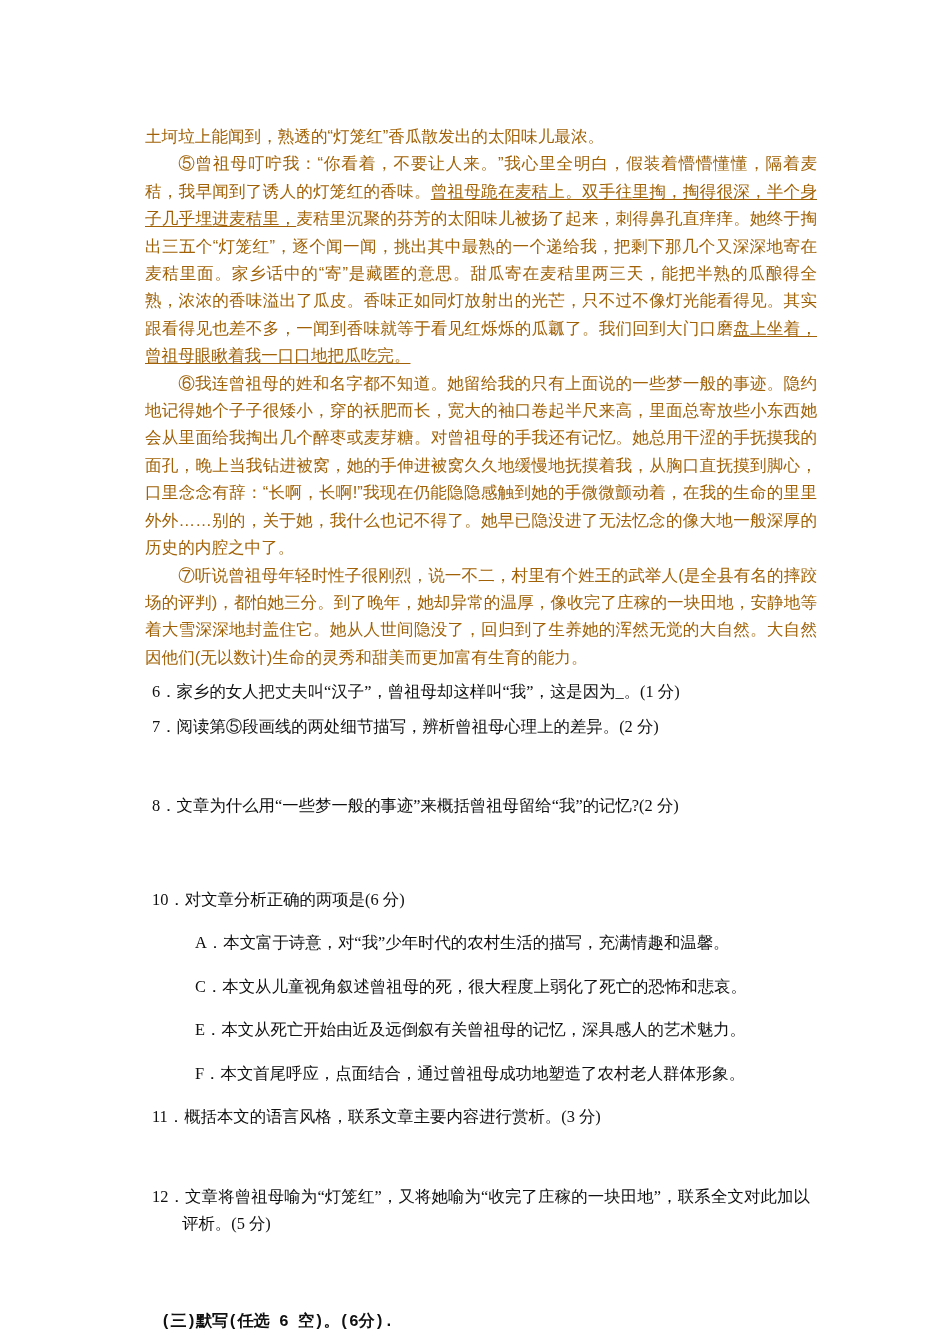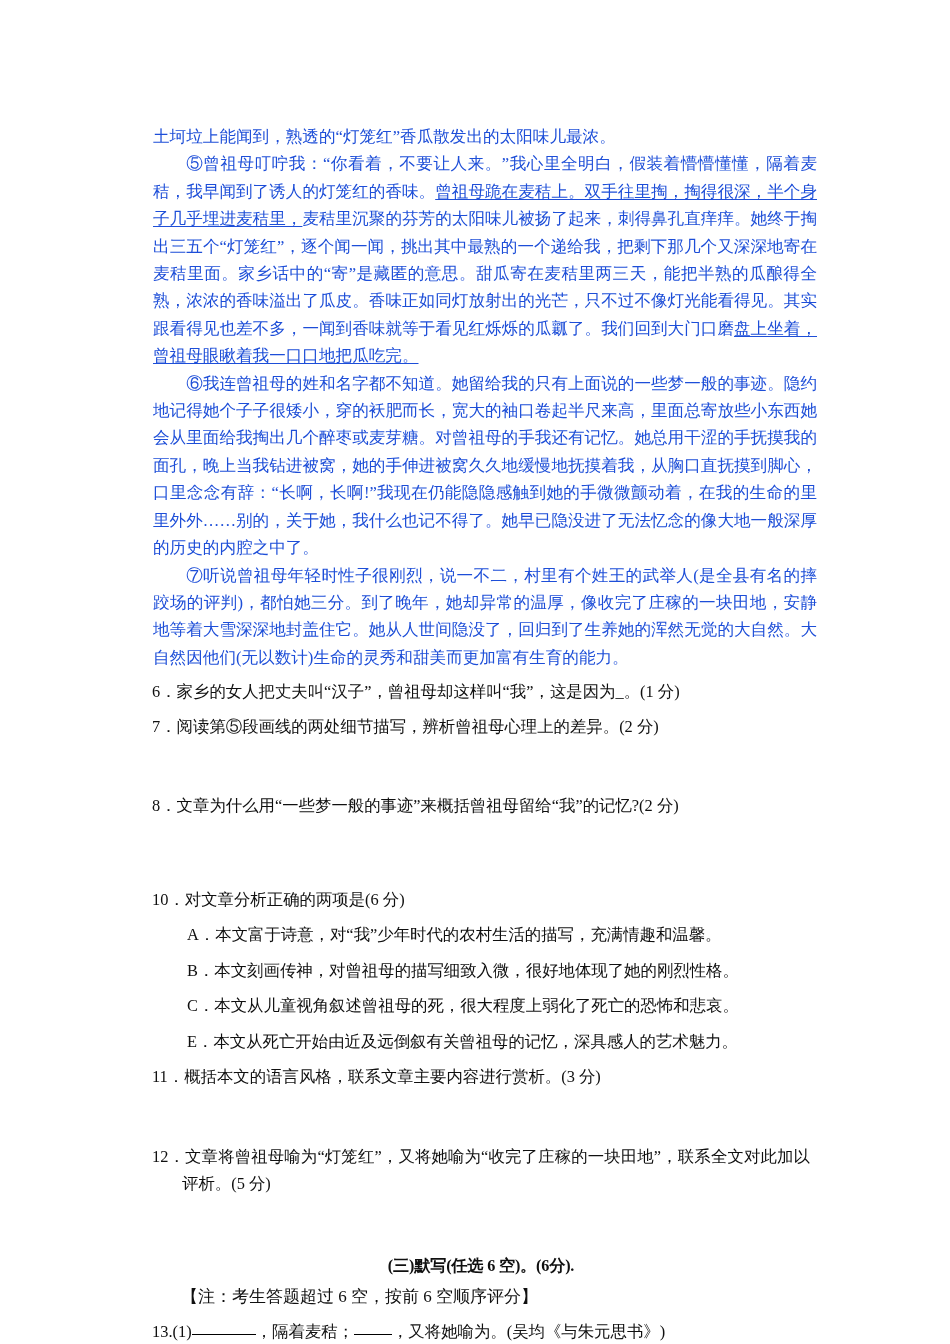--- a/index.html
+++ b/index.html
@@ -19,28 +19,27 @@
     position: relative;
     width: 950px;
     height: 1344px;
     background: #ffffff;
     box-sizing: border-box;
     padding: 123px 133px 0 145px;
   }
 
   
   .passage {
-    font-family: Liberation Serif, serif;
+    font-family: Liberation Sans, sans-serif;
     font-size: 16.6px;
     line-height: 27.4px;
     letter-spacing: 0px;
     text-align: justify;
     text-justify: inter-ideograph;
-    color: #1d4ed8;
-    margin-left: 8px;
+    color: #a16207;
   }
   .passage p {
     margin: 0;
   }
   .p-indent {
     text-indent: 2em;
   }
   .ul {
     text-decoration: underline;
     text-underline-offset: 2px;
@@ -62,34 +61,33 @@
   }
   .q-hang {
     padding-left: 30px;
     text-indent: -30px;
   }
   .gap-md { height: 26px; }
   .gap-lg { height: 38px; }
   .gap-xl { height: 47px; }
 
   .opt {
-    margin: 8px;
+    margin: 16px;
     padding-left: 58px;
     text-indent: -24px;
     font-family: Liberation Serif, serif;
   }
 
   .sec-head {
-    font-family: Liberation Serif, serif;
+    font-family: Liberation Mono, monospace;
     font-weight: bold;
     font-size: 16.2px;
     line-height: 28px;
-    margin: 0;
+    margin: 16px;
     letter-spacing: -0.2px;
-    text-align: center;
   }
   .note {
     margin: 3px;
     padding-left: 33px;
     font-size: 17px;
     line-height: 28px;
   }
   .fill {
     display: inline-block;
     border-bottom: 1px solid #000;
@@ -130,23 +128,23 @@
     <p class="q q-hang"><span>8．</span><span>文章为什么用“一些梦一般的事迹”来概括曾祖母留给“我”的记忆?(2 分)</span></p>
 
     <div class="gap-md"></div>
 
 
     <div class="gap-md"></div>
 
     <p class="q q-hang"><span>10．</span><span>对文章分析正确的两项是(6 分)</span></p>
 
     <p class="opt"><span>A．</span><span>本文富于诗意，对“我”少年时代的农村生活的描写，充满情趣和温馨。</span></p>
-    <p class="opt"><span>B．</span><span>本文刻画传神，对曾祖母的描写细致入微，很好地体现了她的刚烈性格。</span></p>
     <p class="opt"><span>C．</span><span>本文从儿童视角叙述曾祖母的死，很大程度上弱化了死亡的恐怖和悲哀。</span></p>
     <p class="opt"><span>E．</span><span>本文从死亡开始由近及远倒叙有关曾祖母的记忆，深具感人的艺术魅力。</span></p>
+    <p class="opt"><span>F．</span><span>本文首尾呼应，点面结合，通过曾祖母成功地塑造了农村老人群体形象。</span></p>
 
     <p class="q q-hang"><span>11．</span><span>概括本文的语言风格，联系文章主要内容进行赏析。(3 分)</span></p>
 
     <div class="gap-lg"></div>
 
     <p class="q q-hang"><span>12．</span><span>文章将曾祖母喻为“灯笼红”，又将她喻为“收完了庄稼的一块田地”，联系全文对此加以评析。(5 分)</span></p>
 
     <div class="gap-xl"></div>
 
     <p class="sec-head">(三)默写(任选 6 空)。(6分).</p>

